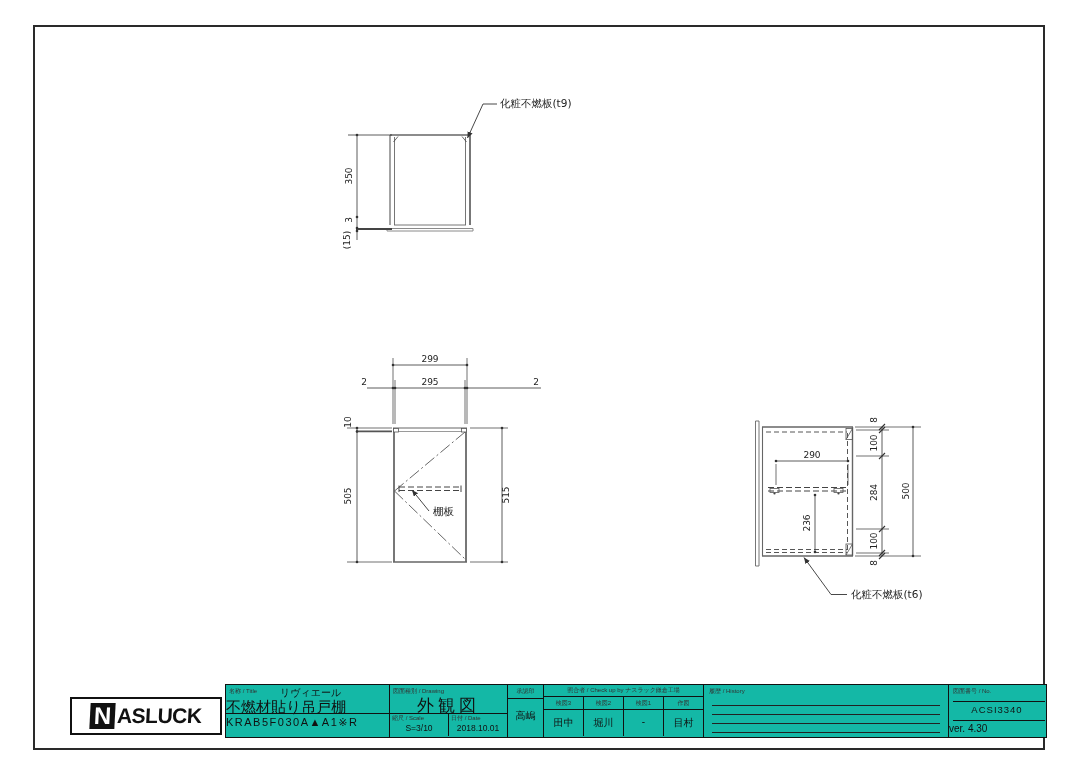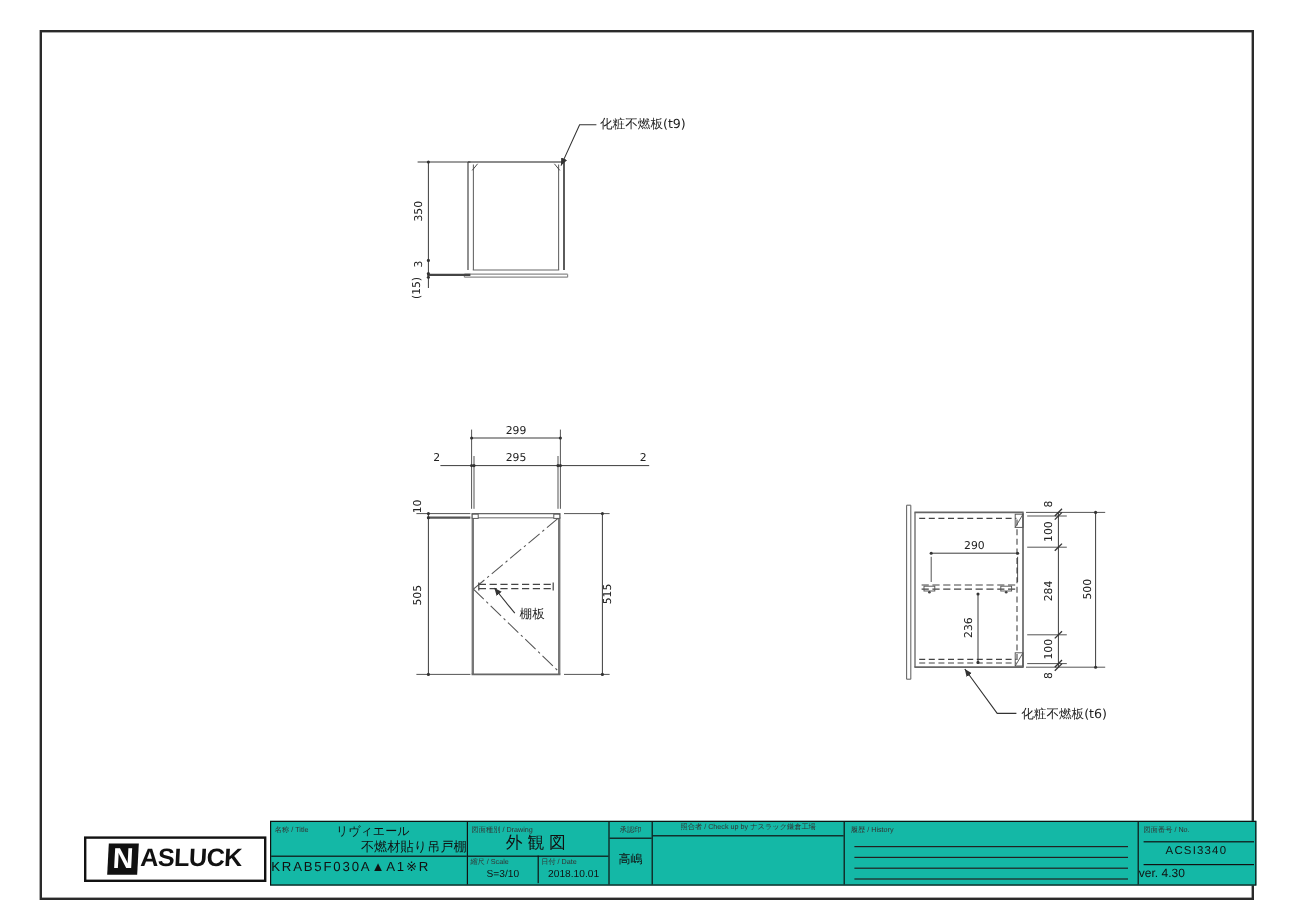--- a/index.html
+++ b/index.html
@@ -37,24 +37,24 @@
   .tiny{font-size:6px;color:#333;white-space:nowrap;}
   .hline{position:absolute;height:1px;background:#111;}
   .c-name{left:0;width:164px;}
   .c-draw{left:164px;width:118px;}
   .c-stamp{left:282px;width:36px;}
   .c-check{left:318px;width:160px;}
   .c-hist{left:478px;width:245px;}
   .c-no{left:723px;width:96px;border-right:none !important;}
   .name-label{position:absolute;top:2px;left:3px;}
   .name-line1{position:absolute;top:1px;left:54px;font-size:10px;}
-  .name-line2{position:absolute;top:13px;left:0;width:100%;text-align:right;font-size:11px;}
+  .name-line2{position:absolute;top:13px;left:0;width:100%;text-align:left;font-size:15px;}
   .name-model{position:absolute;top:31px;left:0;width:100%;text-align:left;font-size:11px;letter-spacing:1.5px;}
   .draw-label{position:absolute;top:2px;left:3px;}
-  .draw-value{position:absolute;top:9px;left:0;width:100%;text-align:center;font-size:14px;letter-spacing:4px;}
+  .draw-value{position:absolute;top:9px;left:0;width:100%;text-align:center;font-size:17px;letter-spacing:4px;}
   .draw-row2{position:absolute;top:28px;left:0;width:100%;height:23px;display:flex;}
   .draw-sub{flex:1;position:relative;box-sizing:border-box;}
   .draw-sub + .draw-sub{border-left:1px solid #111;}
   .sub-label{position:absolute;top:1px;left:2px;}
   .sub-value{position:absolute;bottom:3px;left:0;width:100%;text-align:center;font-size:8.5px;}
   .stamp-label{position:absolute;top:2px;left:0;width:100%;text-align:center;font-size:6px;}
   .stamp-div{top:13px;left:0;width:100%;}
   .stamp-value{position:absolute;top:24px;left:0;width:100%;text-align:center;font-size:10px;}
   .chk-header{position:absolute;top:0;left:0;width:100%;height:12px;border-bottom:1px solid #111;
     box-sizing:border-box;text-align:center;line-height:11px;}
@@ -328,20 +328,38 @@
   </div>
 
   <div class="cell c-stamp">
     <span class="tiny stamp-label">承認印</span>
     <div class="hline stamp-div"></div>
     <span class="stamp-value">高嶋</span>
   </div>
 
   <div class="cell c-check">
     <div class="chk-header tiny">照合者 / Check up by ナスラック鎌倉工場</div>
+    <div class="chk-cols">
+      <div class="chk-col">
+        <div class="chk-sub tiny">検図3</div>
+        <div class="chk-val">田中</div>
+      </div>
+      <div class="chk-col">
+        <div class="chk-sub tiny">検図2</div>
+        <div class="chk-val">堀川</div>
+      </div>
+      <div class="chk-col">
+        <div class="chk-sub tiny">検図1</div>
+        <div class="chk-val">-</div>
+      </div>
+      <div class="chk-col">
+        <div class="chk-sub tiny">作図</div>
+        <div class="chk-val">目村</div>
+      </div>
+    </div>
   </div>
 
   <div class="cell c-hist">
     <span class="tiny hist-label">履歴 / History</span>
     <div class="hline" style="top:20px;left:8px;right:8px;background:#222;"></div>
     <div class="hline" style="top:29px;left:8px;right:8px;background:#222;"></div>
     <div class="hline" style="top:38px;left:8px;right:8px;background:#222;"></div>
     <div class="hline" style="top:47px;left:8px;right:8px;background:#222;"></div>
   </div>
 

